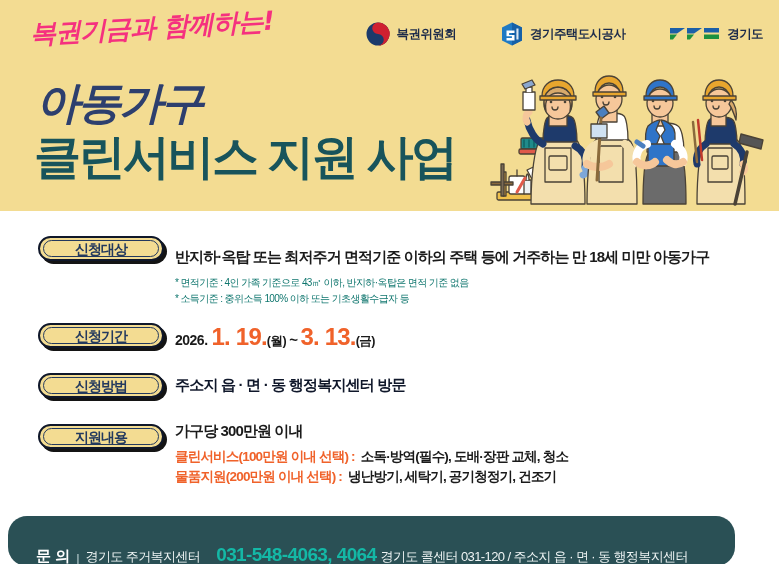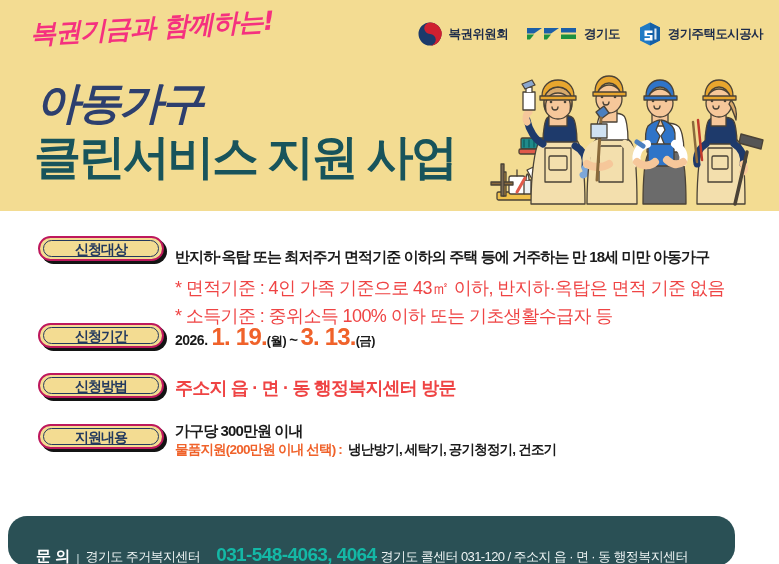--- a/index.html
+++ b/index.html
@@ -29,21 +29,21 @@
     background: #f3dc92;
     overflow: hidden;
   }
 
   .logos {
     position: absolute;
     right: 16px;
     top: 21px;
     display: flex;
     align-items: center;
-    gap: 18px;
+    gap: 44px;
   }
   .logo-unit { display: flex; align-items: center; gap: 6px; }
   .logo-text {
     font-size: 12.5px;
     font-weight: bold;
     color: #1c2b4a;
     letter-spacing: -0.6px;
     white-space: nowrap;
   }
   .logo-mark { display: block; }
@@ -101,21 +101,21 @@
     position: absolute;
     left: 0;
     width: 779px;
   }
 
   .pill {
     position: absolute;
     left: 38px;
     width: 126px;
     height: 25px;
-    border: 2px solid #be185d;
+    border: 2px solid #0f172a;
     border-radius: 13px;
     background: #f3dc92;
     box-shadow: 3px 3px 0 #141414;
     display: flex;
     align-items: center;
     justify-content: center;
   }
   .pill-inner {
     position: absolute;
     left: 3px; top: 2px;
@@ -138,43 +138,43 @@
 
   .lead {
     font-size: 15px;
     font-weight: bold;
     color: #1a1a1a;
     letter-spacing: -0.9px;
     white-space: nowrap;
     line-height: 1.2;
   }
   .note {
-    font-size: 18px;
-    color: #ef4444;
+    font-size: 10px;
+    color: #0f766e;
     letter-spacing: -0.6px;
     white-space: nowrap;
     line-height: 1.55;
   }
 
   
   .dateline {
     display: flex;
     align-items: baseline;
     white-space: nowrap;
     letter-spacing: -0.5px;
   }
   .d-year { font-size: 14px; font-weight: bold; color: #1a1a1a; }
   .d-big  { font-size: 24px; font-weight: bold; color: #f0622a; letter-spacing: -0.8px; }
   .d-day  { font-size: 12.5px; font-weight: bold; color: #1a1a1a; }
   .d-tilde{ font-size: 15px; font-weight: bold; color: #1a1a1a; padding: 0 3px; }
 
   .method {
-    font-size: 18px;
-    font-weight: bold;
-    color: #ef4444;
+    font-size: 15px;
+    font-weight: bold;
+    color: #0f172a;
     letter-spacing: -0.8px;
     white-space: nowrap;
   }
 
   .svc-row {
     display: flex;
     align-items: baseline;
     white-space: nowrap;
     line-height: 1.45;
   }
@@ -245,42 +245,42 @@
 
     <div class="logos">
 
       <div class="logo-unit">
         <svg class="logo-mark" width="26" height="26" viewBox="0 0 26 26">
           <path d="M13 1.5a11.5 11.5 0 1 1 0 23 11.5 11.5 0 0 1 0-23z" fill="#1b3a6b"></path>
           <path d="M13 1.5a11.5 11.5 0 0 1 0 23 5.75 5.75 0 0 0 0-11.5 5.75 5.75 0 0 1 0-11.5z" fill="#cf2030"></path>
           <path d="M24.3 9.5c1 3.9-.2 8-3.2 10.8l-2.1-2.3c2.2-2.1 3.1-5.1 2.4-8z" fill="#cf2030"></path>
         </svg>
         <span class="logo-text">복권위원회</span>
+      </div>
+
+      <div class="logo-unit">
+        <svg class="logo-mark" width="24" height="26" viewBox="0 0 24 26">
+          <path d="M2 6.5 12 1.5l10 5v13l-10 5-10-5z" fill="#1f7ac4"></path>
+          <path d="M12 1.5 22 6.5v13l-10 5z" fill="#1560a8"></path>
+          <path d="M6.5 9.5h8v2.6h-5.4v1.9h5.4v5.6h-8v-2.6h5.4v-1.8H6.5z" fill="#ffffff"></path>
+          <path d="M16.4 7.5h2.1v11h-2.1z" fill="#ffffff" opacity="0.85"></path>
+        </svg>
+        <span class="logo-text">경기주택도시공사</span>
       </div>
 
       <div class="logo-unit">
         <svg class="logo-mark" width="52" height="20" viewBox="0 0 52 20">
           <path d="M1 4h15l-8 5.5h-7z" fill="#1b5fa8"></path>
           <path d="M1 10.5h7l-4 5h-3z" fill="#1d9140"></path>
           <path d="M18 4h15l-8 5.5h-7z" fill="#1b5fa8"></path>
           <path d="M18 10.5h7l-4 5h-3z" fill="#1d9140"></path>
           <path d="M35 4h15v4.5H35z" fill="#1b5fa8"></path>
           <path d="M35 10.5h15V15H35z" fill="#1d9140"></path>
         </svg>
         <span class="logo-text">경기도</span>
-      </div>
-
-      <div class="logo-unit">
-        <svg class="logo-mark" width="24" height="26" viewBox="0 0 24 26">
-          <path d="M2 6.5 12 1.5l10 5v13l-10 5-10-5z" fill="#1f7ac4"></path>
-          <path d="M12 1.5 22 6.5v13l-10 5z" fill="#1560a8"></path>
-          <path d="M6.5 9.5h8v2.6h-5.4v1.9h5.4v5.6h-8v-2.6h5.4v-1.8H6.5z" fill="#ffffff"></path>
-          <path d="M16.4 7.5h2.1v11h-2.1z" fill="#ffffff" opacity="0.85"></path>
-        </svg>
-        <span class="logo-text">경기주택도시공사</span>
       </div>
     </div>
 
     <div class="handwritten">복권기금과 함께하는!</div>
     <div class="title-1">아동가구</div>
     <div class="title-2">클린서비스 지원 사업</div>
 
     <svg class="illustration" viewBox="0 0 300 160">
       <g stroke="#4a4236" stroke-width="1.3" stroke-linejoin="round" stroke-linecap="round" fill="none">
 
@@ -428,20 +428,24 @@
     </div>
   </div>
 
   <div class="section" style="top:424px;">
     <div class="pill" style="top:0;">
       <span class="pill-inner"></span>
       <span class="pill-label">지원내용</span>
     </div>
     <div class="sec-body" style="top:-2px;">
       <div class="lead">가구당 300만원 이내</div>
+      <div class="svc-row" style="margin-top:7px;">
+        <span class="svc-key">클린서비스(100만원 이내 선택) :</span>
+        <span class="svc-val">소독·방역(필수), 도배·장판 교체, 청소</span>
+      </div>
       <div class="svc-row">
         <span class="svc-key">물품지원(200만원 이내 선택) :</span>
         <span class="svc-val">냉난방기, 세탁기, 공기청정기, 건조기</span>
       </div>
     </div>
   </div>
 
   <div class="footer">
     <span class="f-label">문 의</span>
     <span class="f-divider">|</span>

